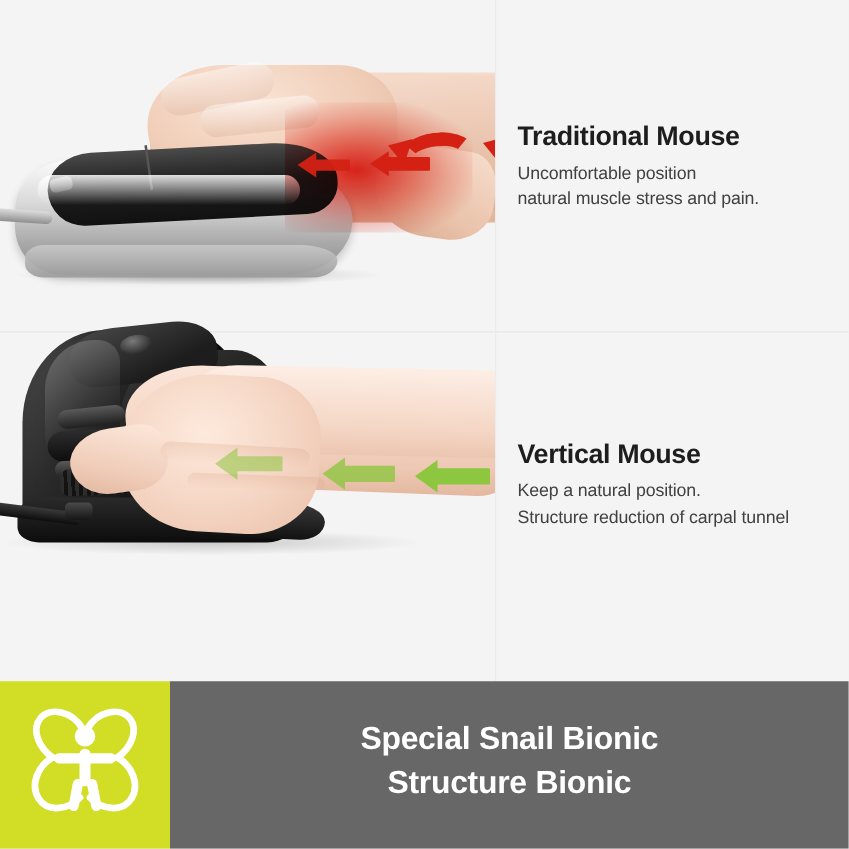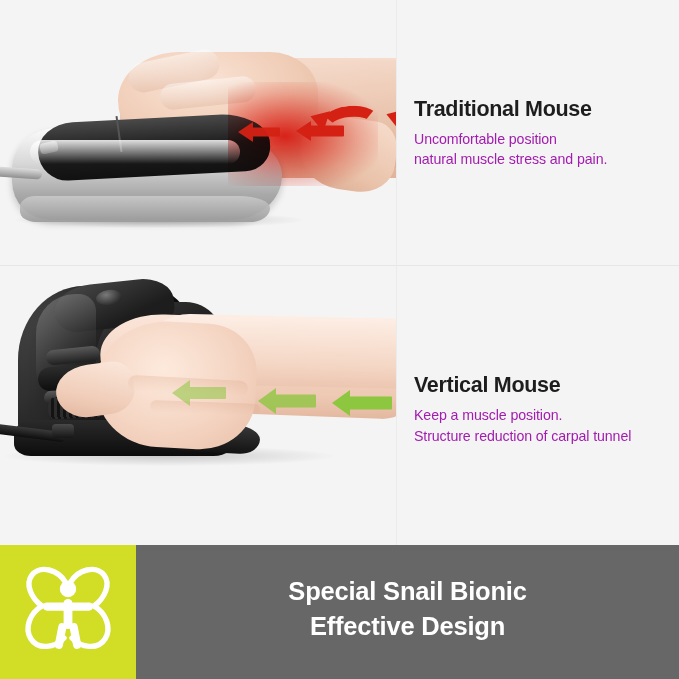--- a/index.html
+++ b/index.html
@@ -10,21 +10,21 @@
     overflow:hidden;
   }
   .page{ position:relative; width:679px; height:679px; background:#f4f4f4; }
 
   
   .panel{
     position:absolute; left:0; width:679px;
     display:flex; align-items:center;
   }
   #panel-traditional{ top:0;   height:266px; }
-  #panel-vertical   { top:270px; height:279px; }
+  #panel-vertical   { top:248px; height:279px; }
 
   .panel-divider{
     position:absolute; left:0; top:265px; width:679px; height:1px;
     background:#e6e6e6;
   }
   .col-divider{
     position:absolute; top:0; left:396px; width:1px; height:545px;
     background:#ebebeb;
   }
 
@@ -32,21 +32,21 @@
   .panel-copy{
     position:relative; width:283px; height:100%;
     padding-left:18px; padding-right:14px;
     display:flex; flex-direction:column; justify-content:center;
   }
   .panel-title{
     font-size:21.5px; font-weight:bold; color:#1d1d1d;
     letter-spacing:-0.3px; margin-bottom:7px;
   }
   .panel-body{
-    font-size:14.2px; color:#a21caf; line-height:1.42; letter-spacing:-0.1px;
+    font-size:14.2px; color:#404040; line-height:1.42; letter-spacing:-0.1px;
   }
   .panel-body span{ display:block; }
 
   
   .scene{ position:absolute; inset:0; }
 
   
   .t-arm{
     position:absolute; left:120px; top:58px; width:330px; height:120px;
     background:linear-gradient(185deg,#f7ded0 0%,#eec7b0 42%,#e3b79e 78%,#d9a98f 100%);
@@ -382,21 +382,21 @@
           <span class="head"></span>
           <span class="tail"></span>
         </div>
 
       </div>
     </div>
 
     <div class="panel-copy">
       <div class="panel-title">Vertical Mouse</div>
       <div class="panel-body">
-        <span>Keep a muscle position.</span>
+        <span>Keep a natural position.</span>
         <span>Structure reduction of carpal tunnel</span>
       </div>
     </div>
   </section>
 
   <section class="banner">
 
     <div class="banner-logo-box">
       <svg width="92" height="104" viewBox="0 0 92 104">
         <g fill="none" stroke="#ffffff" stroke-width="5.4" stroke-linecap="round">
@@ -414,17 +414,17 @@
           <rect x="41.6" y="39" width="8.8" height="30" rx="4.2"></rect>
           <rect x="21" y="42.5" width="50" height="8.2" rx="4.1"></rect>
           <rect x="34.5" y="63" width="8.2" height="26" rx="4.1" transform="rotate(11 38.6 76)"></rect>
           <rect x="49.3" y="63" width="8.2" height="26" rx="4.1" transform="rotate(-11 53.4 76)"></rect>
         </g>
       </svg>
     </div>
 
     <div class="banner-text-box">
       <div class="banner-line">Special Snail Bionic</div>
-      <div class="banner-line">Effective Design</div>
+      <div class="banner-line">Structure Bionic</div>
     </div>
   </section>
 
 </div>
 
 </body></html>

